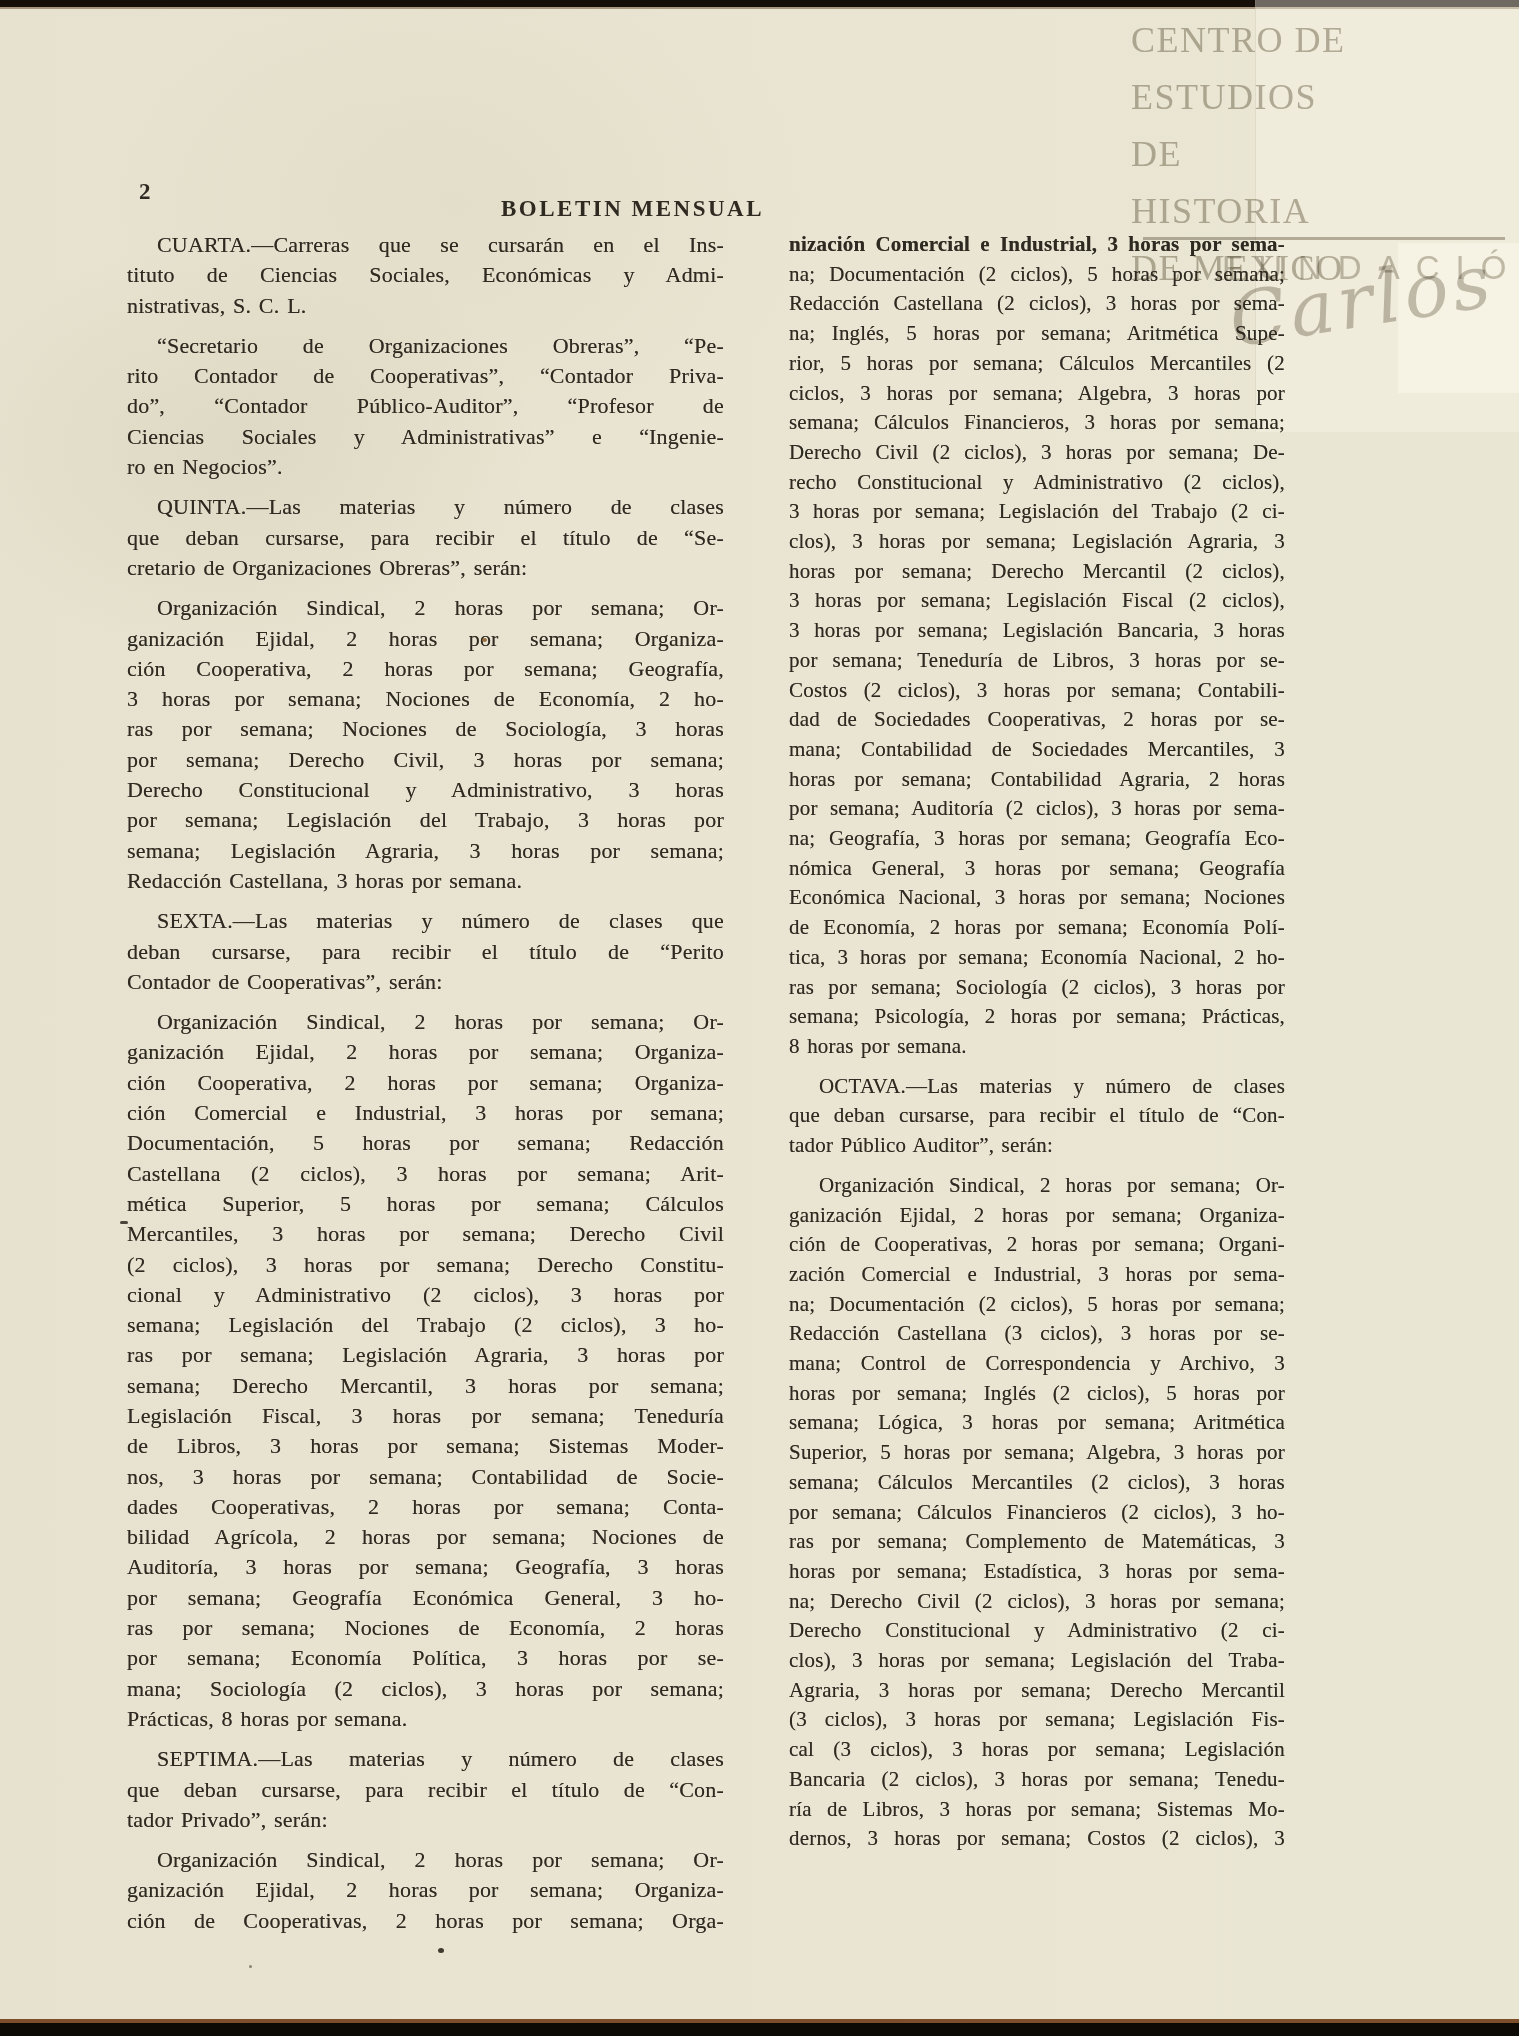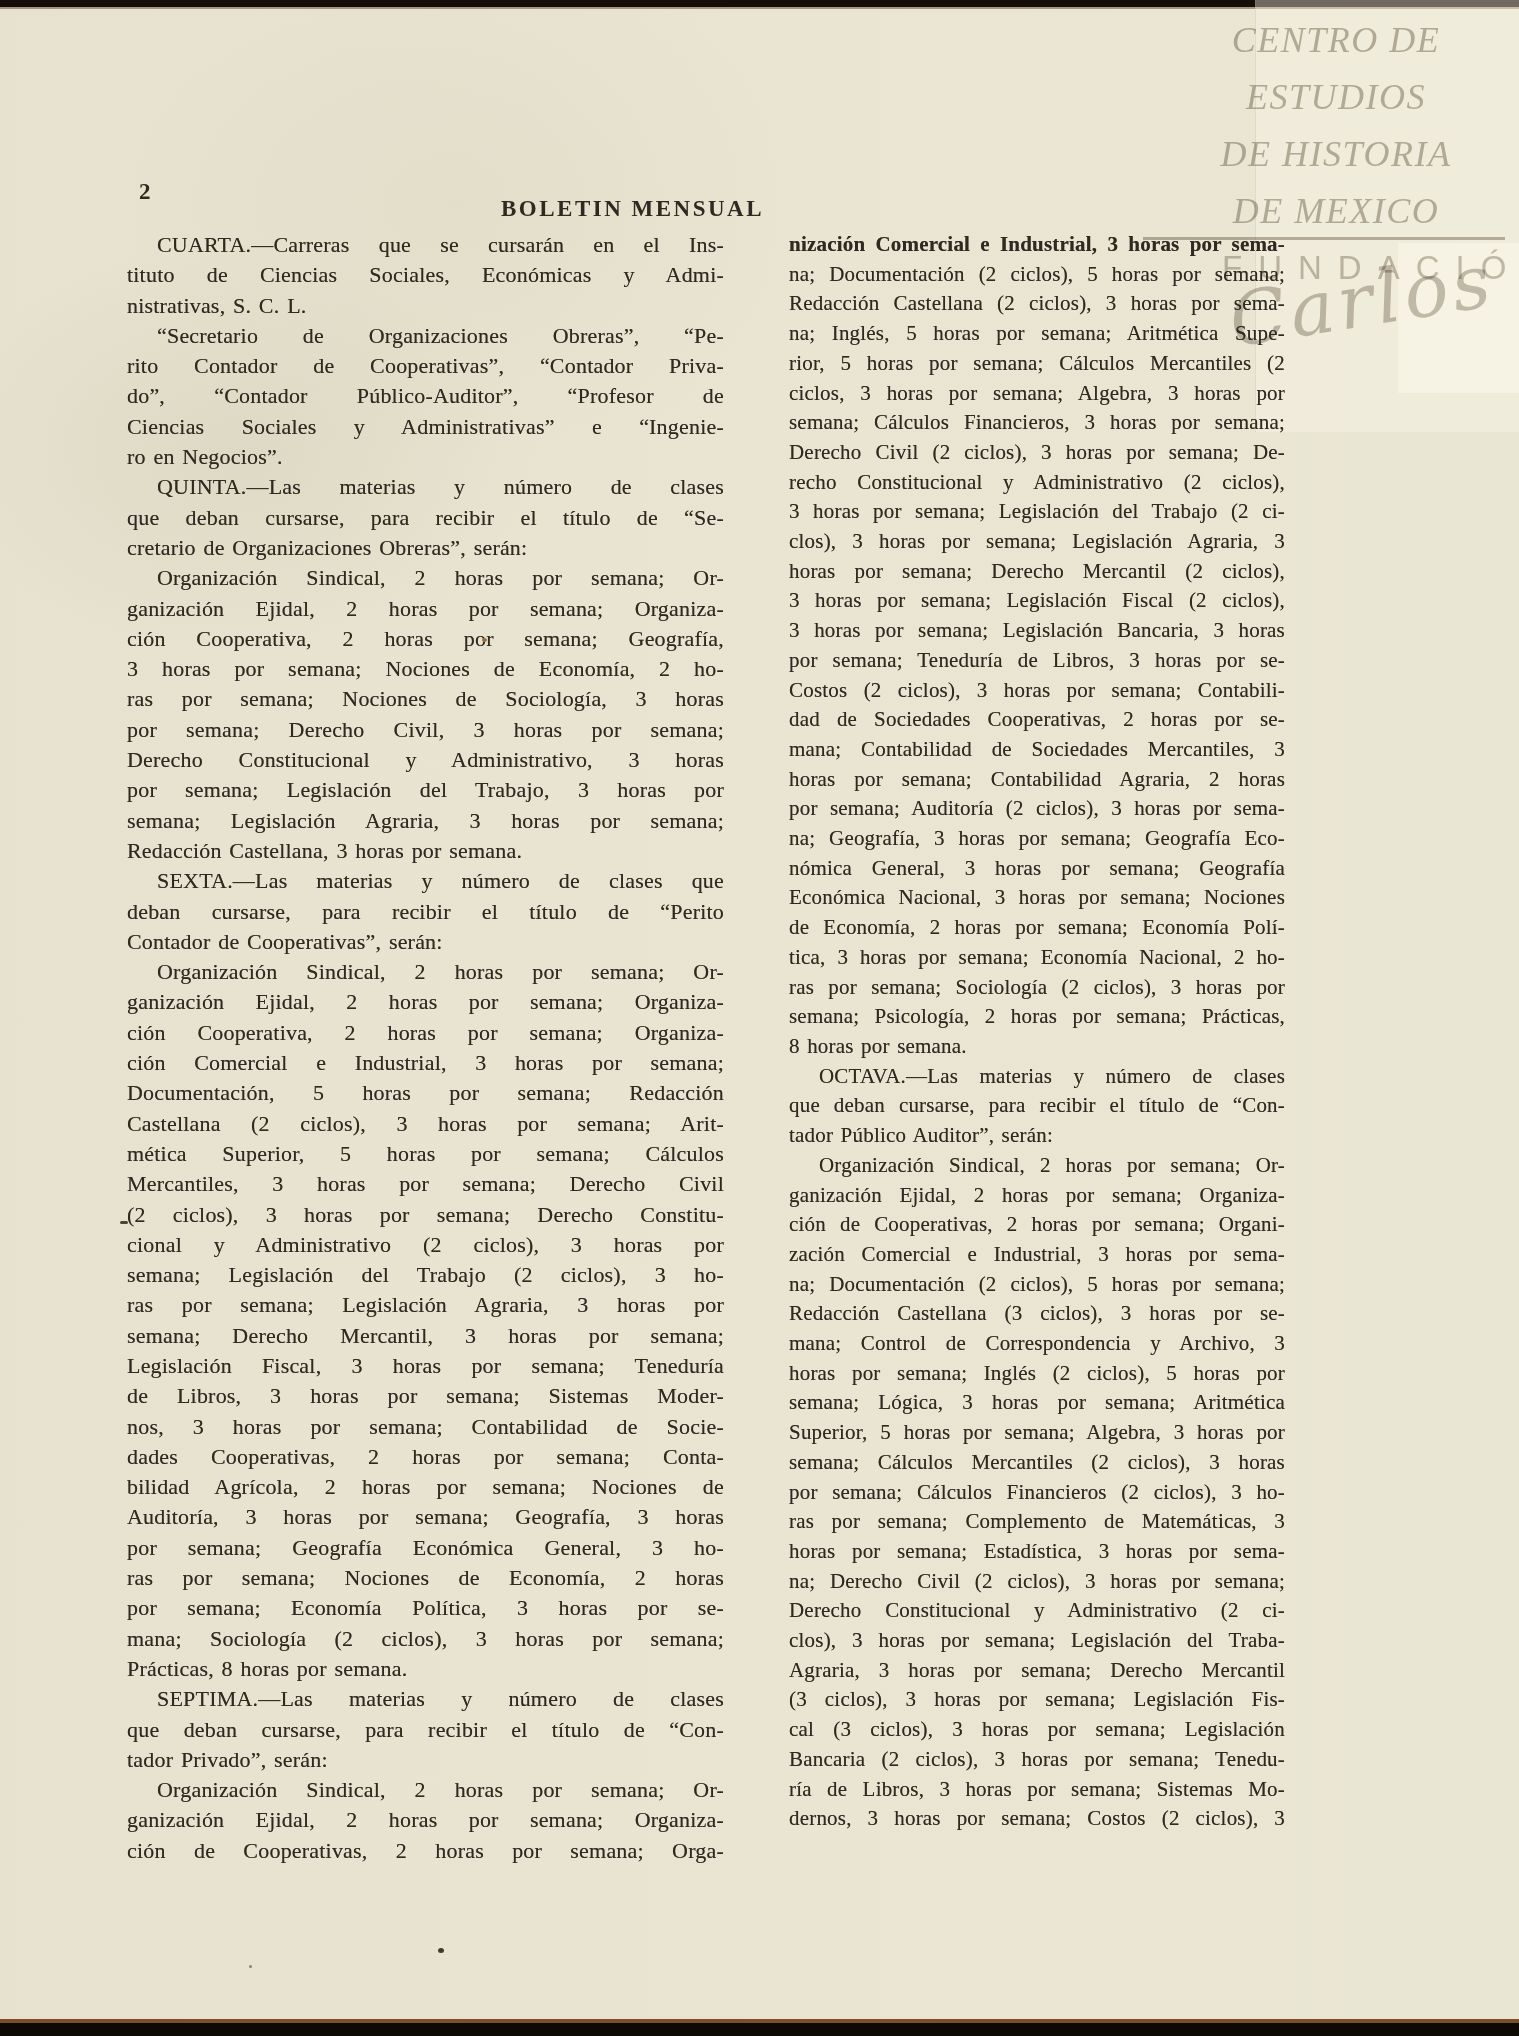--- a/index.html
+++ b/index.html
@@ -20,38 +20,38 @@
   .edge-top{position:absolute;left:0;top:0;width:100%;height:7px;background:var(--edge_dark);}
   .edge-top::after{content:"";position:absolute;left:0;top:7px;width:100%;height:2px;background:rgba(90,55,25,.45);}
   .edge-bottom{position:absolute;left:0;bottom:0;width:100%;height:13px;background:#0d0a06;}
   .edge-bottom::before{content:"";position:absolute;left:0;top:-4px;width:100%;height:4px;background:var(--edge_brown);}
   
   .light-band{position:absolute;left:1255px;top:0;width:264px;height:432px;
     background:rgba(250,246,232,0.40);border-left:1px solid rgba(170,160,135,0.22);}
   .light-patch{position:absolute;left:1398px;top:243px;width:121px;height:150px;background:rgba(252,249,236,0.5);}
   
   .wm{pointer-events:none;mix-blend-mode:multiply;}
-  .wm-block{position:absolute;left:1218px;top:12px;width:236px;text-align:center;
+  .wm-block{position:absolute;left:1131px;top:12px;width:236px;
     font-family:"Liberation Serif",serif;font-size:36px;line-height:57px;letter-spacing:1.5px;
-    color:rgba(125,116,96,0.52);font-style:italic;}
+    color:rgba(125,116,96,0.52);}
   .wm-rule{position:absolute;left:1143px;top:237px;width:362px;height:3px;background:rgba(125,116,96,0.5);}
   .wm-fund{position:absolute;left:1222px;top:249px;font-family:"Liberation Sans",sans-serif;
     font-size:33px;letter-spacing:16px;color:rgba(128,120,102,0.46);white-space:nowrap;}
   .wm-sig{position:absolute;left:1230px;top:278px;font-family:"DejaVu Serif",serif;font-style:italic;
     font-size:74px;color:rgba(118,110,93,0.42);transform:rotate(-9deg);transform-origin:left center;
     white-space:nowrap;letter-spacing:4px;}
   
   .pagenum{position:absolute;left:139px;top:179px;font-size:23px;font-weight:bold;}
   .title{position:absolute;left:501px;top:179px;font-size:23px;font-weight:bold;letter-spacing:2.5px;margin-top:17px;}
   
   .col{position:absolute;top:230px;font-size:22px;letter-spacing:.2px;word-spacing:2px;
     text-shadow:0 0 .4px rgba(47,42,33,.55);}
   .col-left{left:127px;width:597px;line-height:30.3px;}
   .col-right{left:789px;width:496px;font-size:21px;line-height:29.7px;}
-  .para + .para{}
+  .para + .para{margin-top:10px;}
   .line{text-align:justify;text-align-last:justify;}
   .line.last{text-align-last:left;}
   .line.first{text-indent:30px;}
   .para.noindent .line.first{text-indent:0;font-weight:bold;}
   
   .speck{position:absolute;border-radius:50%;}
   .sp1{left:482px;top:638px;width:5px;height:4px;background:#96703f;}
   .sp2{left:438px;top:1948px;width:6px;height:5px;background:#3f3a2e;}
   .sp3{left:249px;top:1965px;width:3px;height:3px;background:#8a8271;}
   .sp4{left:120px;top:1221px;width:8px;height:3px;border-radius:2px;background:#4a443a;}

